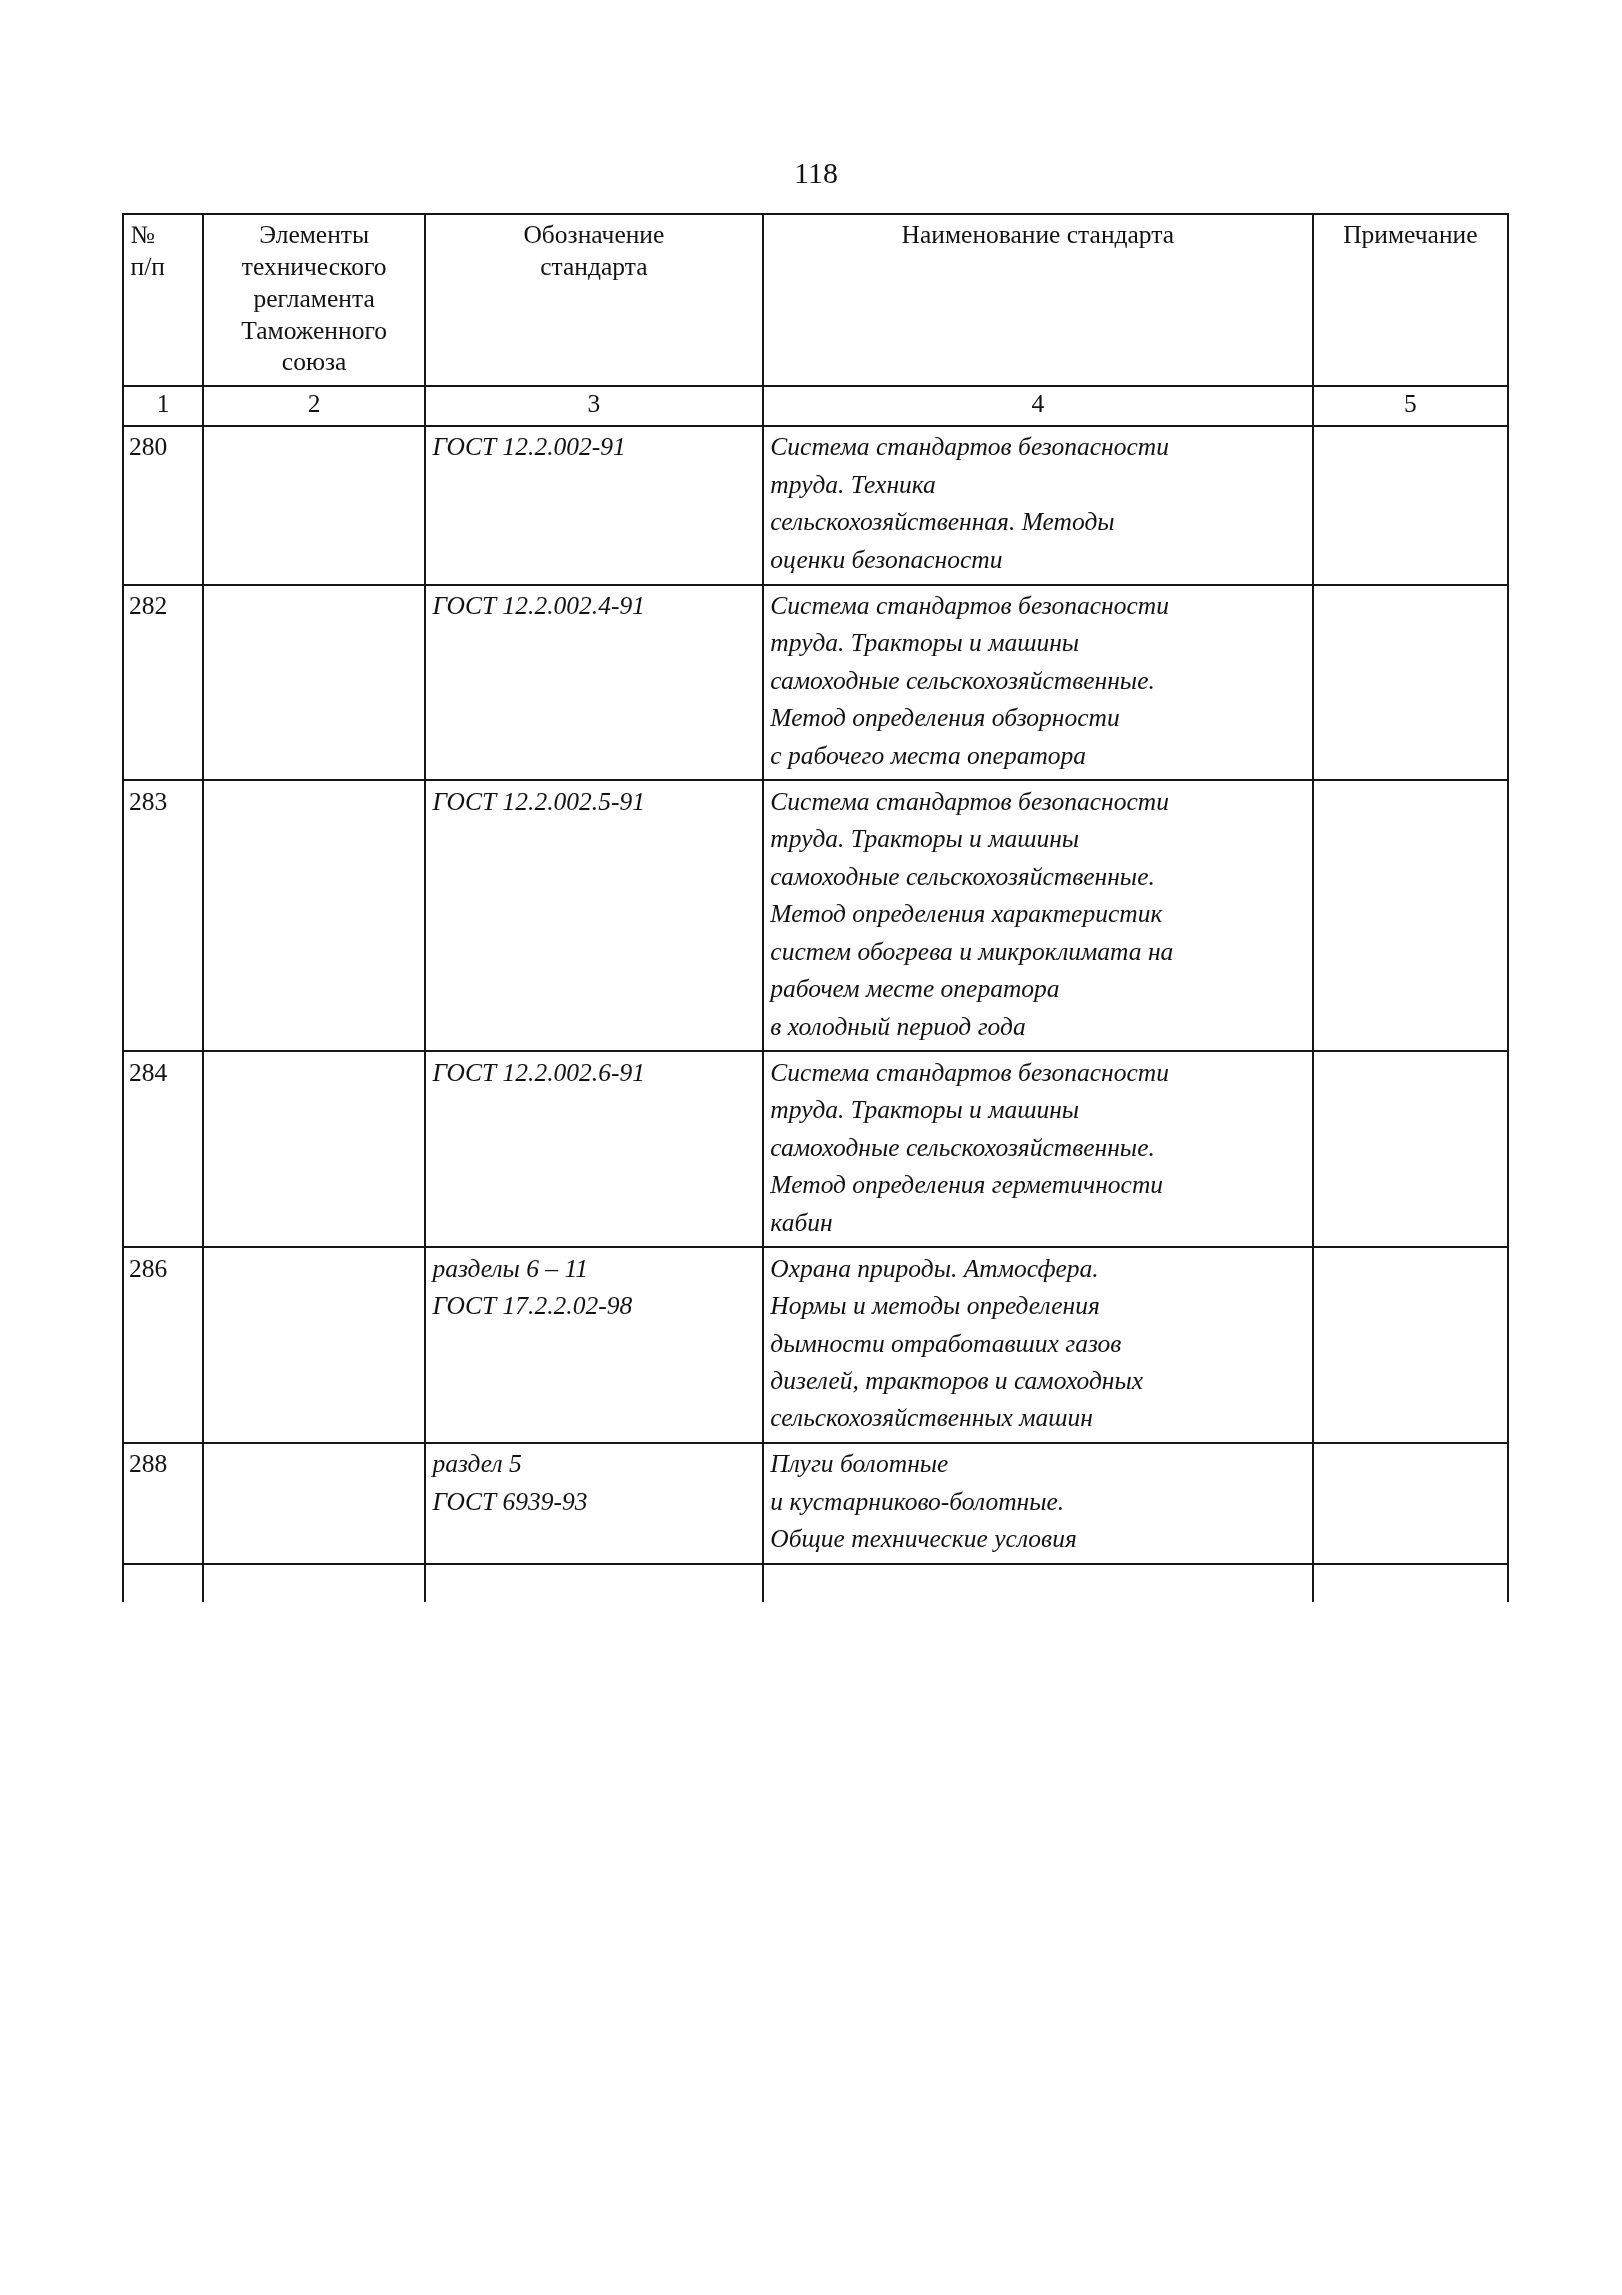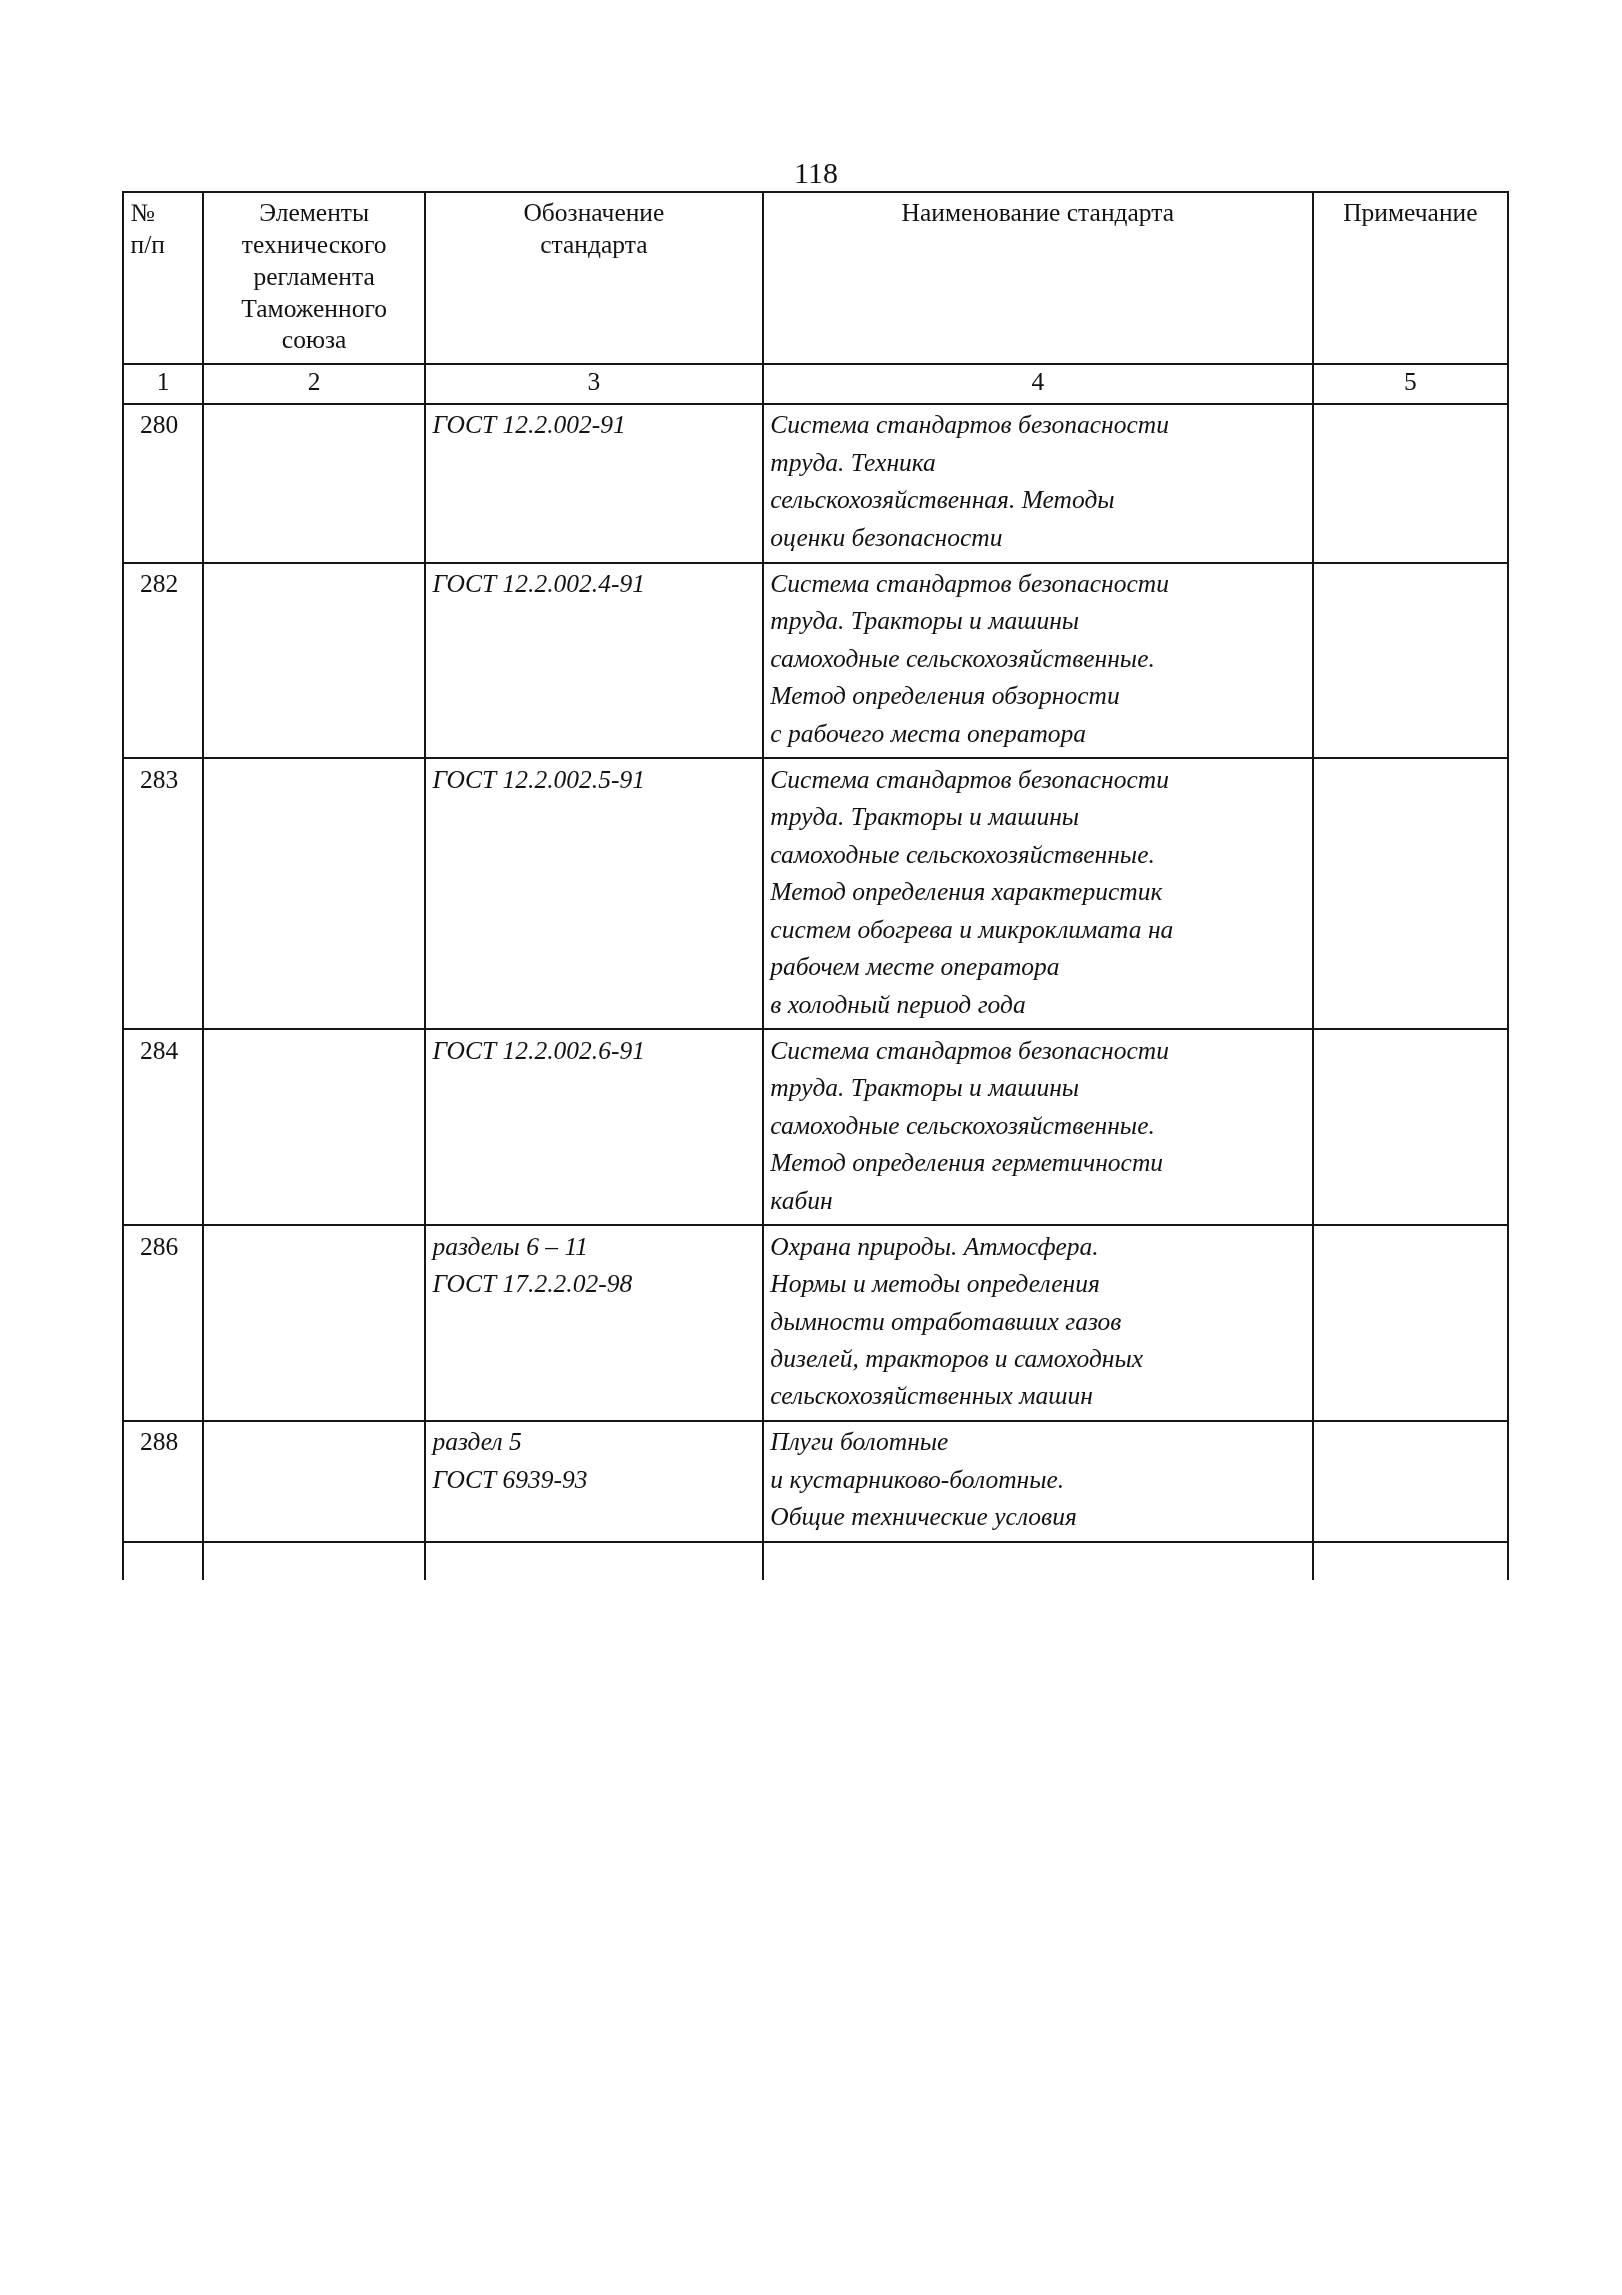--- a/index.html
+++ b/index.html
@@ -8,21 +8,21 @@
     padding: 0;
     background: #ffffff;
   }
   body {
     width: 1623px;
     min-height: 2295px;
     font-family: "Liberation Serif", "DejaVu Serif", serif;
     color: #121212;
   }
   .page-number {
-    margin: 156px 113px 2px 122px;
+    margin: 156px 113px 24px 122px;
     text-align: center;
     font-size: 30px;
     line-height: 1.1;
   }
   table.standards-table {
     border-collapse: collapse;
     table-layout: fixed;
     width: 1387px;
     margin-left: 122px;
   }
@@ -59,21 +59,21 @@
     text-align: center;
   }
 
   
   td {
     font-size: 25.5px;
     line-height: 1.47;
     padding: 1.3px 6.5px 5.2px 6.5px;
   }
   td.cell-num {
-    padding-left: 16px;
+    padding-left: 5px;
   }
   td.cell-designation,
   td.cell-name {
     white-space: pre-line;
     font-style: italic;
   }
 
   
   tr.cont-row td {
     border-bottom: none;

